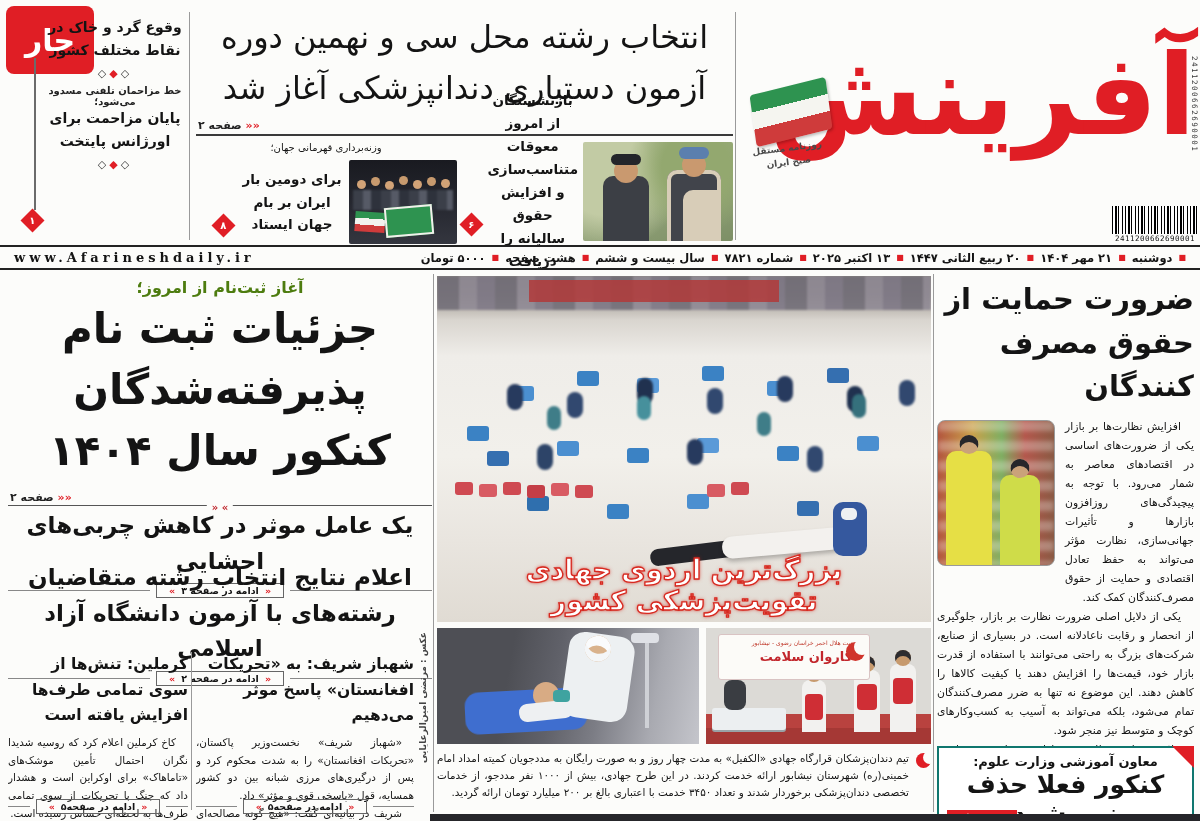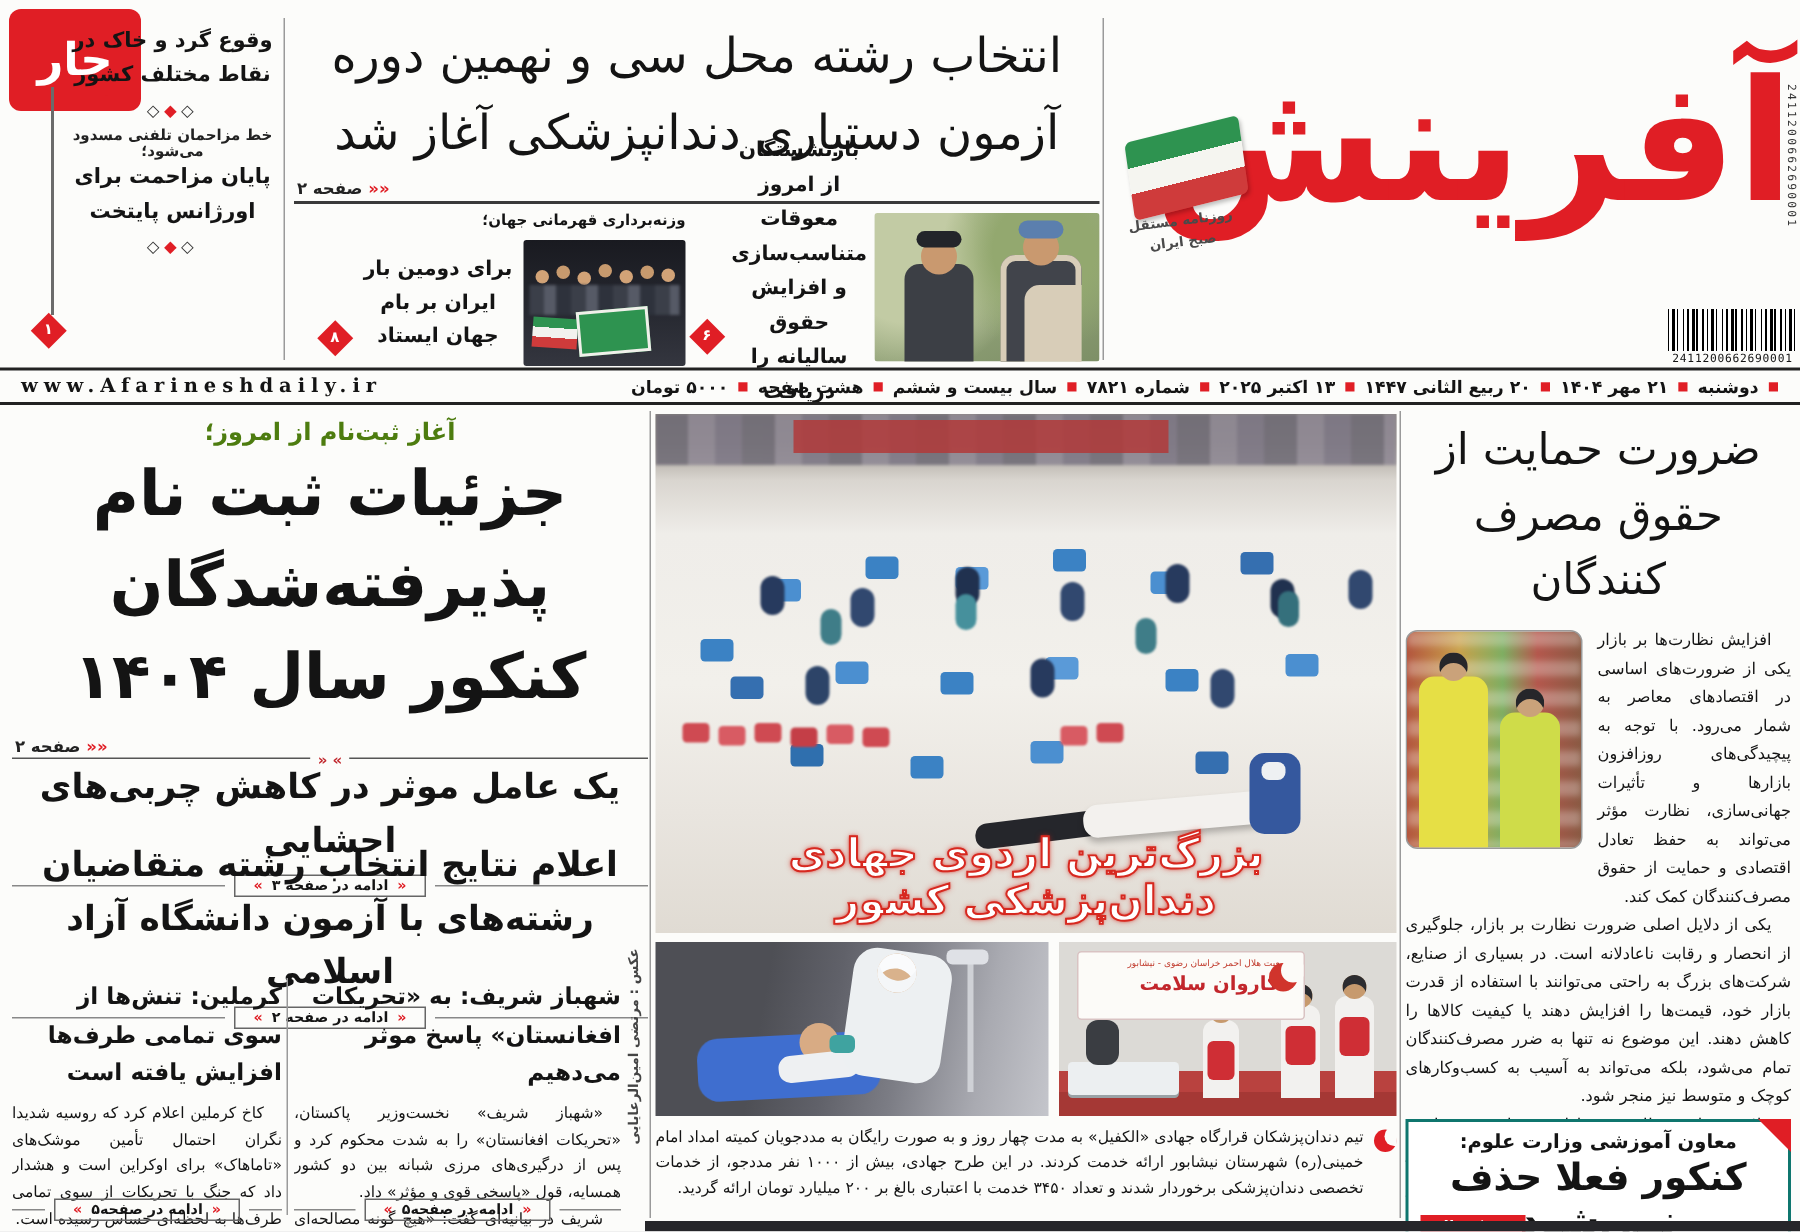--- a/index.html
+++ b/index.html
@@ -31,21 +31,21 @@
   .mh-rule{position:relative;margin-top:4px;border-bottom:2px solid #3a3a3a;height:18px}
   .ptag{font-size:11px;font-weight:bold;color:#222;white-space:nowrap}
   .ptag .chev{color:#e01e25;font-style:normal;font-weight:bold}
   .mh-rule .ptag{position:absolute;left:2px;bottom:2px}
 
   
   .teasers{position:absolute;left:190px;top:142px;width:543px;height:101px;display:flex;gap:8px}
   .teaser{display:flex;gap:5px;height:100%}
   .tz-photo{flex:none;border-radius:2px;overflow:hidden;position:relative}
   .tz-title{font-weight:bold;font-size:13.5px;line-height:1.7;text-align:center;align-self:center}
-  .tz-kicker{font-weight:bold;font-size:10px;margin-bottom:2px}
+  .tz-kicker{font-weight:normal;font-size:10px;text-align:center;margin-bottom:2px}
   .tz-diamond{position:relative;flex:none;width:20px}
   .tz-diamond .diamond{left:0;top:auto;bottom:10px}
   .teaser-pension{width:268px}
   .teaser-weight{width:262px;flex-direction:column}
   .tz-row{display:flex;gap:5px;flex:1}
 
   
   .logo-title{position:absolute;left:810px;top:6px;width:386px;text-align:center;
     font-size:112px;font-weight:bold;color:#e01e25;line-height:1.6;letter-spacing:-3px}
   .flag{position:absolute;left:752px;top:86px;width:78px;height:52px;transform:rotate(-14deg) skewX(-6deg);
@@ -144,21 +144,21 @@
 
   .credit-v{position:absolute;left:418px;top:632px;height:160px;writing-mode:vertical-rl;transform:rotate(180deg);
     font-size:9px;color:#444;font-weight:bold}
   .capstrip{position:absolute;left:437px;top:750px;width:494px;height:58px;font-size:10.4px;line-height:1.65;
     text-align:justify;overflow:hidden;padding-right:22px}
   .cres-bullet{position:absolute;right:0;top:3px;width:15px;height:15px;border-radius:50%;background:#e01e25}
   .cres-bullet::after{content:"";position:absolute;right:-5px;top:-2px;width:13px;height:13px;border-radius:50%;background:#fcfcfa}
 
   
   .consumer{position:absolute;left:937px;top:278px;width:257px}
-  .consumer h2{font-size:29px;font-weight:normal;text-align:center;line-height:1.5}
+  .consumer h2{font-size:29px;font-weight:bold;text-align:right;line-height:1.5}
   .cbody{margin-top:8px;font-size:10.8px;line-height:1.76;text-align:justify;height:370px;overflow:hidden}
   .cbody p{text-indent:13px}
   .cphoto{float:left;width:118px;height:146px;margin:3px 10px 6px 0;border:1px solid #9a9a9a;border-radius:8px;
     position:relative;overflow:hidden;background:linear-gradient(90deg,#b3563e,#c9a14b 30%,#7fae62 55%,#b4584d 75%,#8a5a43)}
   .cphoto::before{content:"";position:absolute;inset:0;background:repeating-linear-gradient(180deg,rgba(255,255,255,.28) 0 10px,transparent 10px 20px);filter:blur(2px)}
   .pi-m{position:absolute;border-radius:10px 10px 0 0}
   .pi-m::before{content:"";position:absolute;left:50%;transform:translateX(-50%);top:-16px;width:19px;height:19px;border-radius:50%;
     background:#caa27a;box-shadow:inset 0 7px 0 #26262a}
   .pi-m1{left:8px;top:30px;width:46px;height:114px;background:#e6df45}
   .pi-m2{left:62px;top:54px;width:40px;height:90px;background:#cfdc49}
@@ -356,21 +356,21 @@
   <div class="photo-main">
     <div class="pm-top"></div>
     <div class="pm-banner"></div>
     <div class="pm-chairs"></div>
     <div class="pm-figs"></div>
     <div class="pm-figs2"></div>
     <div class="pm-redrow"></div>
     <div class="pm-plegs"></div>
     <div class="pm-pbody"></div>
     <div class="pm-pdoc"></div>
-    <div class="ovl">بزرگ‌ترین اردوی جهادی دندان‌پزشکی کشور</div>
+    <div class="ovl">بزرگ‌ترین اردوی جهادی تقویت‌پزشکی کشور</div>
   </div>
 
   <div class="photo-dent2">
     <div class="pd-pole"></div>
     <div class="pd-lamp"></div>
     <div class="pd-pat"></div>
     <div class="pd-head"></div>
     <div class="pd-bib"></div>
     <div class="pd-doc"></div>
     <div class="pd-glove"></div>

